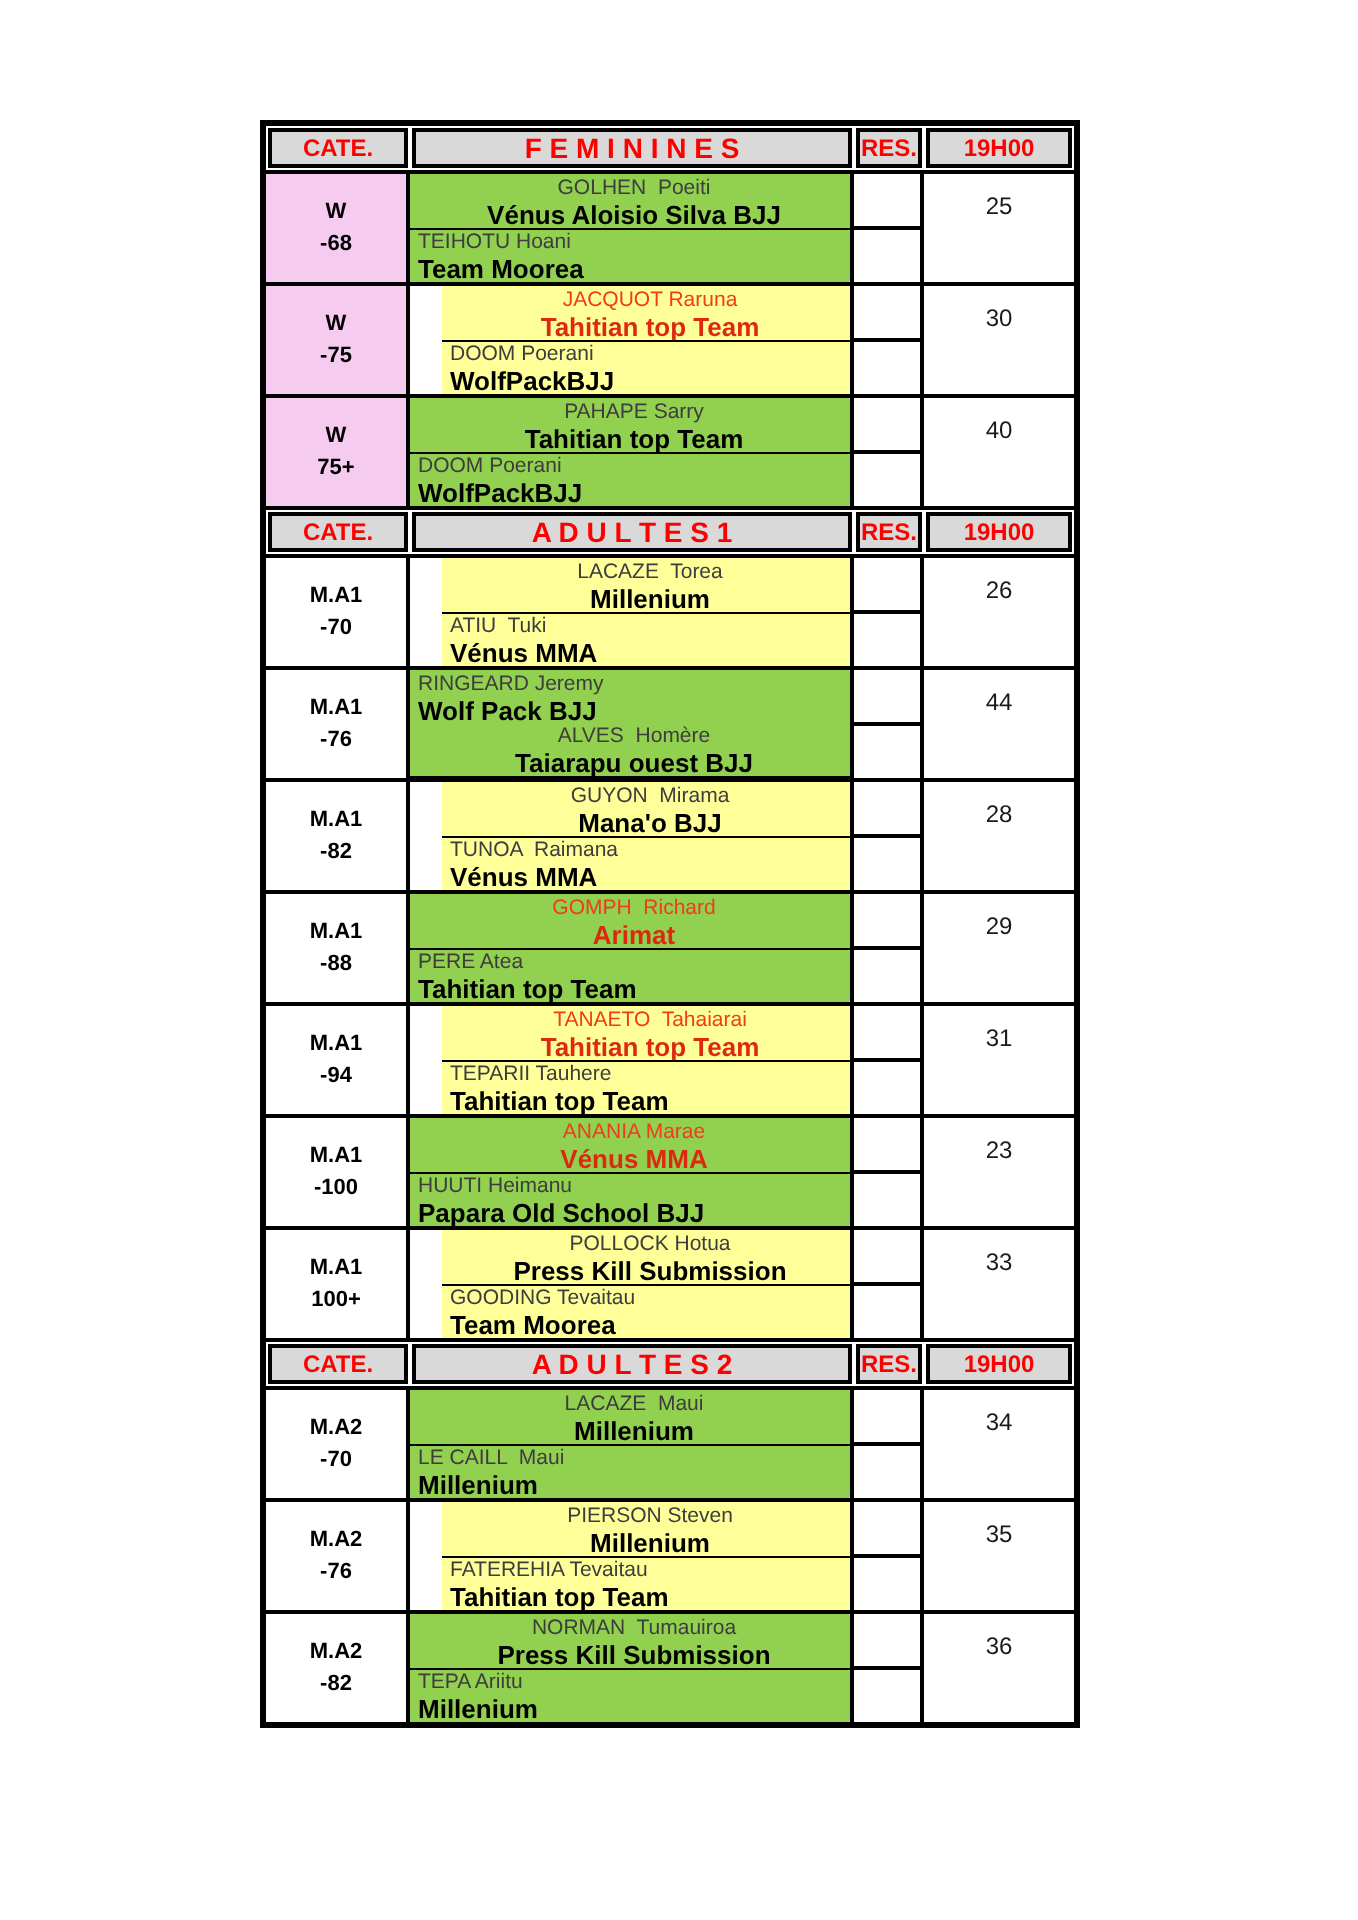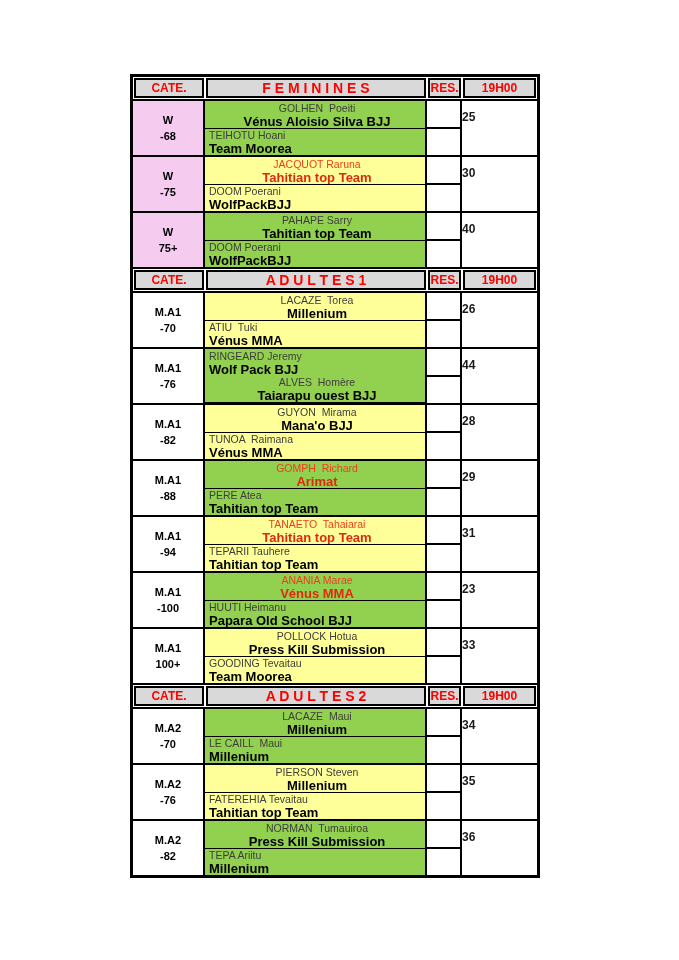--- a/index.html
+++ b/index.html
@@ -2,21 +2,21 @@
 <html style="--header-bg: #d9d9d9; --header-text: #ff0000; --green: #92d050; --yellow: #ffff99; --pink: #f5cbf0; --red-name: #f03c1e; --red-club: #dc2a12;"><head>
 <meta charset="utf-8">
 <style>
   * { margin:0; padding:0; box-sizing:border-box; }
   html,body { background:#ffffff; }
   .page {
     position:relative; width:679px; height:960px; background:#ffffff;
     font-family:"Liberation Sans", sans-serif; overflow:hidden;
   }
   .bjj-table {
-    position:absolute; left:130px; top:74px; width:410px;
+    position:absolute; left:130px; top:60px; width:410px;
     border:3px solid #000; background:#fff;
   }
   
   .hdr-row {
     display:grid; grid-template-columns:72px 222px 35px 1fr;
     background:#fff; border-bottom:2px solid #000; height:24px;
   }
   .hdr-cell {
     margin:1px; border:2px solid #000; background:var(--header-bg,#d9d9d9);
     color:var(--header-text,#ff0000); font-weight:bold; font-size:12px;
@@ -33,31 +33,31 @@
   .cate-cell {
     border-right:2px solid #000; background:#fff;
     display:flex; flex-direction:column; align-items:center; justify-content:center;
     gap:4px; font-weight:bold; font-size:11px; color:#000; text-align:center;
   }
   .cate-cell.pink { background:var(--pink,#f5cbf0); }
   .names-col { border-right:2px solid #000; display:flex; flex-direction:column; }
   .fighter { flex:1 1 0; padding:0.5px 0 0 4px; overflow:hidden; }
   .fighter.first { border-bottom:1px solid #000;text-align:center; }
   .fighter.bg-green { background:var(--green,#92d050); }
-  .fighter.bg-yellow { background:var(--yellow,#ffff99); }
+  .fighter.bg-yellow { background:var(--yellow,#ffff99);margin-left:16px; }
   .f-name { font-size:10.5px; line-height:13px; color:#3d3d3d; white-space:pre; }
   .f-club { font-size:13px; line-height:13px; font-weight:bold; color:#000; white-space:pre; }
   .fighter.red-text .f-name { color:var(--red-name,#f03c1e); }
   .fighter.red-text .f-club { color:var(--red-club,#dc2a12); }
   .res-col { border-right:2px solid #000; display:flex; flex-direction:column; background:#fff; }
   .res-cell { flex:1 1 0; background:#fff; }
   .res-cell.first { border-bottom:2px solid #000; }
   .time-col { background:#fff; text-align:center; }
   .match-no {
-    margin-top:9px; font-weight:bold; font-size:12px; color:#1a1a1a; text-align:left;
+    margin-top:9px; font-weight:normal; font-size:12px; color:#1a1a1a; text-align:center;
   }
 </style>
 </head>
 <body>
 
 <div class="page">
   <div class="bjj-table">
       <div class="hdr-row">
     <div class="hdr-cell">CATE.</div>
     <div class="hdr-cell hdr-title">F E M I N I N E S</div>

